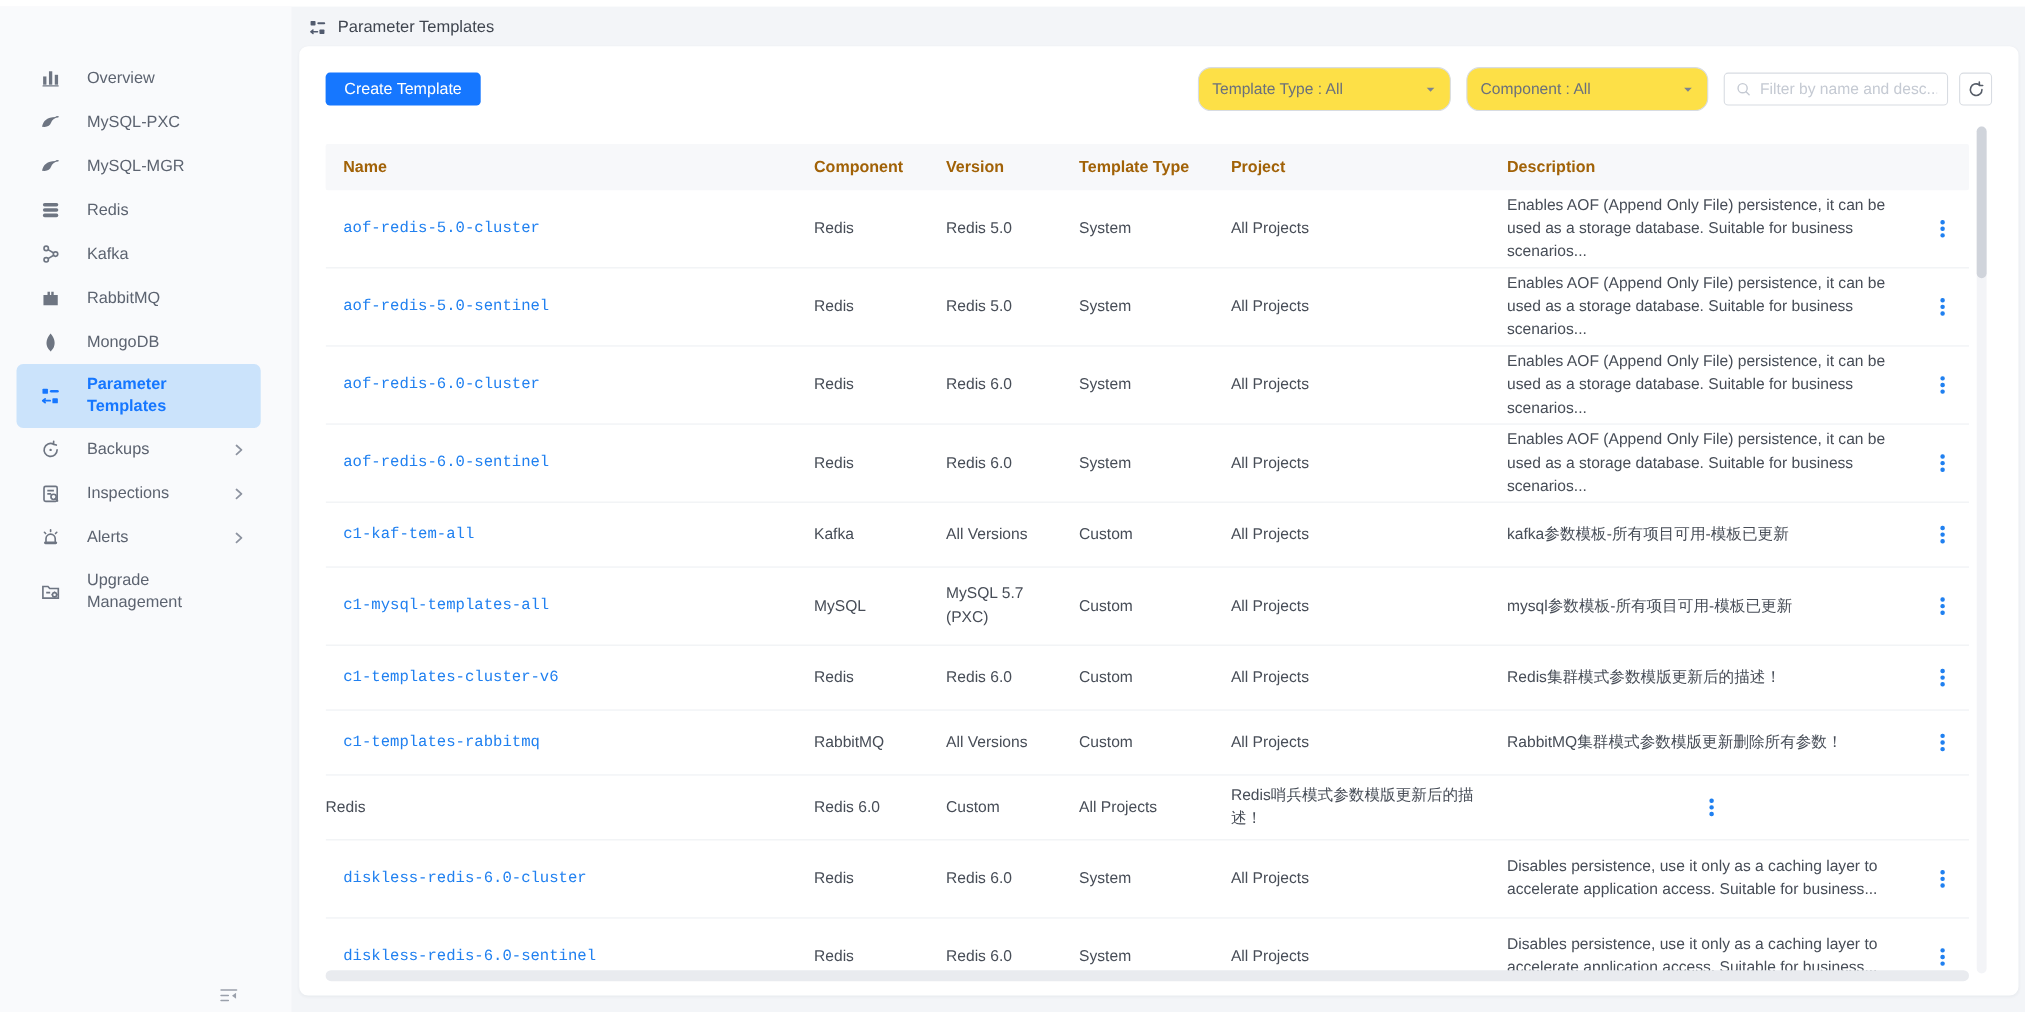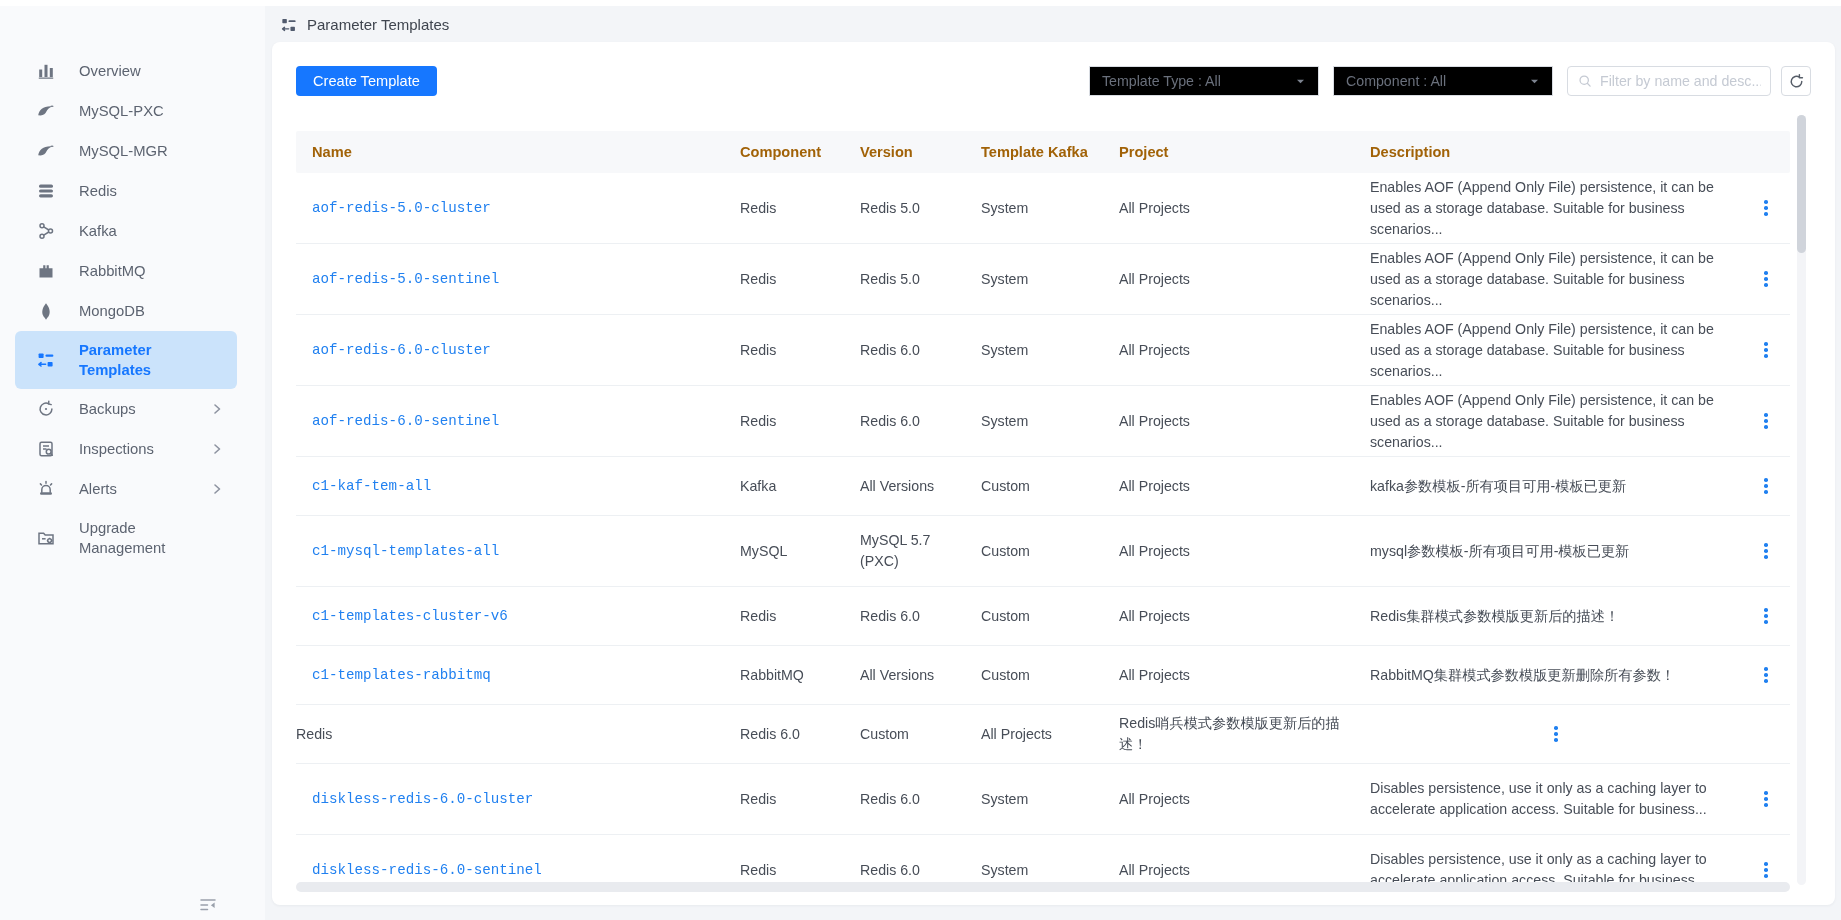--- a/index.html
+++ b/index.html
@@ -52,21 +52,21 @@
 
   
   .toolbar { display:flex; align-items:center; height:30px; margin-bottom:35px; }
   .btn-primary {
     height:30px; padding:0 17px; border:none; border-radius:4px;
     background:var(--accent,#1677ff); color:#fff; font-size:14.6px; cursor:pointer;
     font-family:inherit;
   }
   .toolbar-right { margin-left:auto; display:flex; align-items:center; }
   .select {
-    height:30px; border:1px solid #d8dce2; border-radius:0; background:#000000;
+    height:40px; border:1px solid #d8dce2; border-radius:12px; background:#fde047;
     display:flex; align-items:center; padding:0 12px; cursor:pointer;
     font-size:14.2px; color:#6a707c; margin-left:14px;
   }
   .select-tt { width:230px; } .select-comp { width:220px; }
   .select .caret { margin-left:auto; display:flex; }
   .search-box {
     width:204px; height:30px; border:1px solid #d8dce2; border-radius:4px; background:#fff;
     display:flex; align-items:center; padding:0 9px; margin-left:14px;
   }
   .search-box input {
@@ -346,21 +346,21 @@
               </svg>
           </button>
         </div>
       </div>
 
       <div class="table">
         <div class="thead grid" id="thead">
             <div class="th">Name</div>
             <div class="th">Component</div>
             <div class="th">Version</div>
-            <div class="th">Template Kafka</div>
+            <div class="th">Template Type</div>
             <div class="th">Project</div>
             <div class="th">Description</div>
           </div>
         <div class="tbody" id="tbody">
             <div class="trow grid tall">
     <div class="td td-name">
                 <a class="name-link">aof-redis-5.0-cluster</a>
               </div>
     <div class="td">Redis</div>
     <div class="td td-version">

